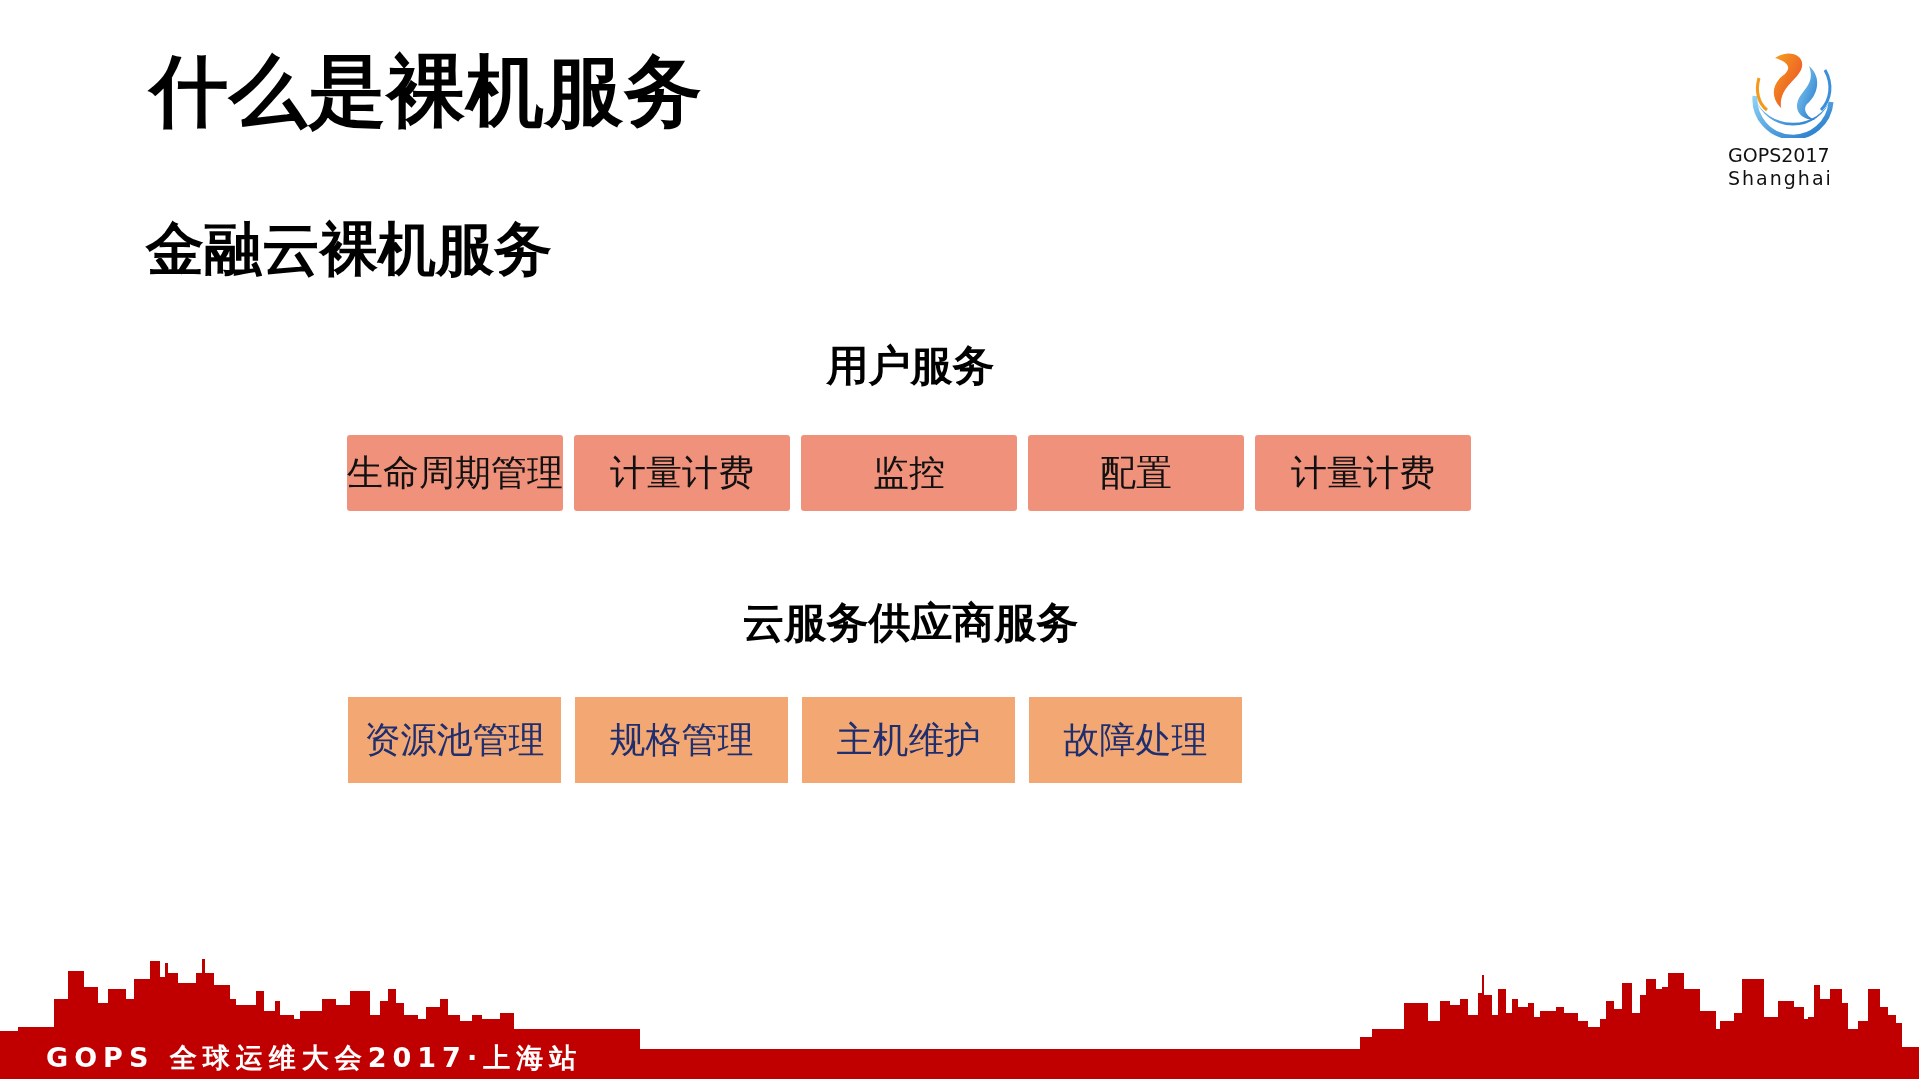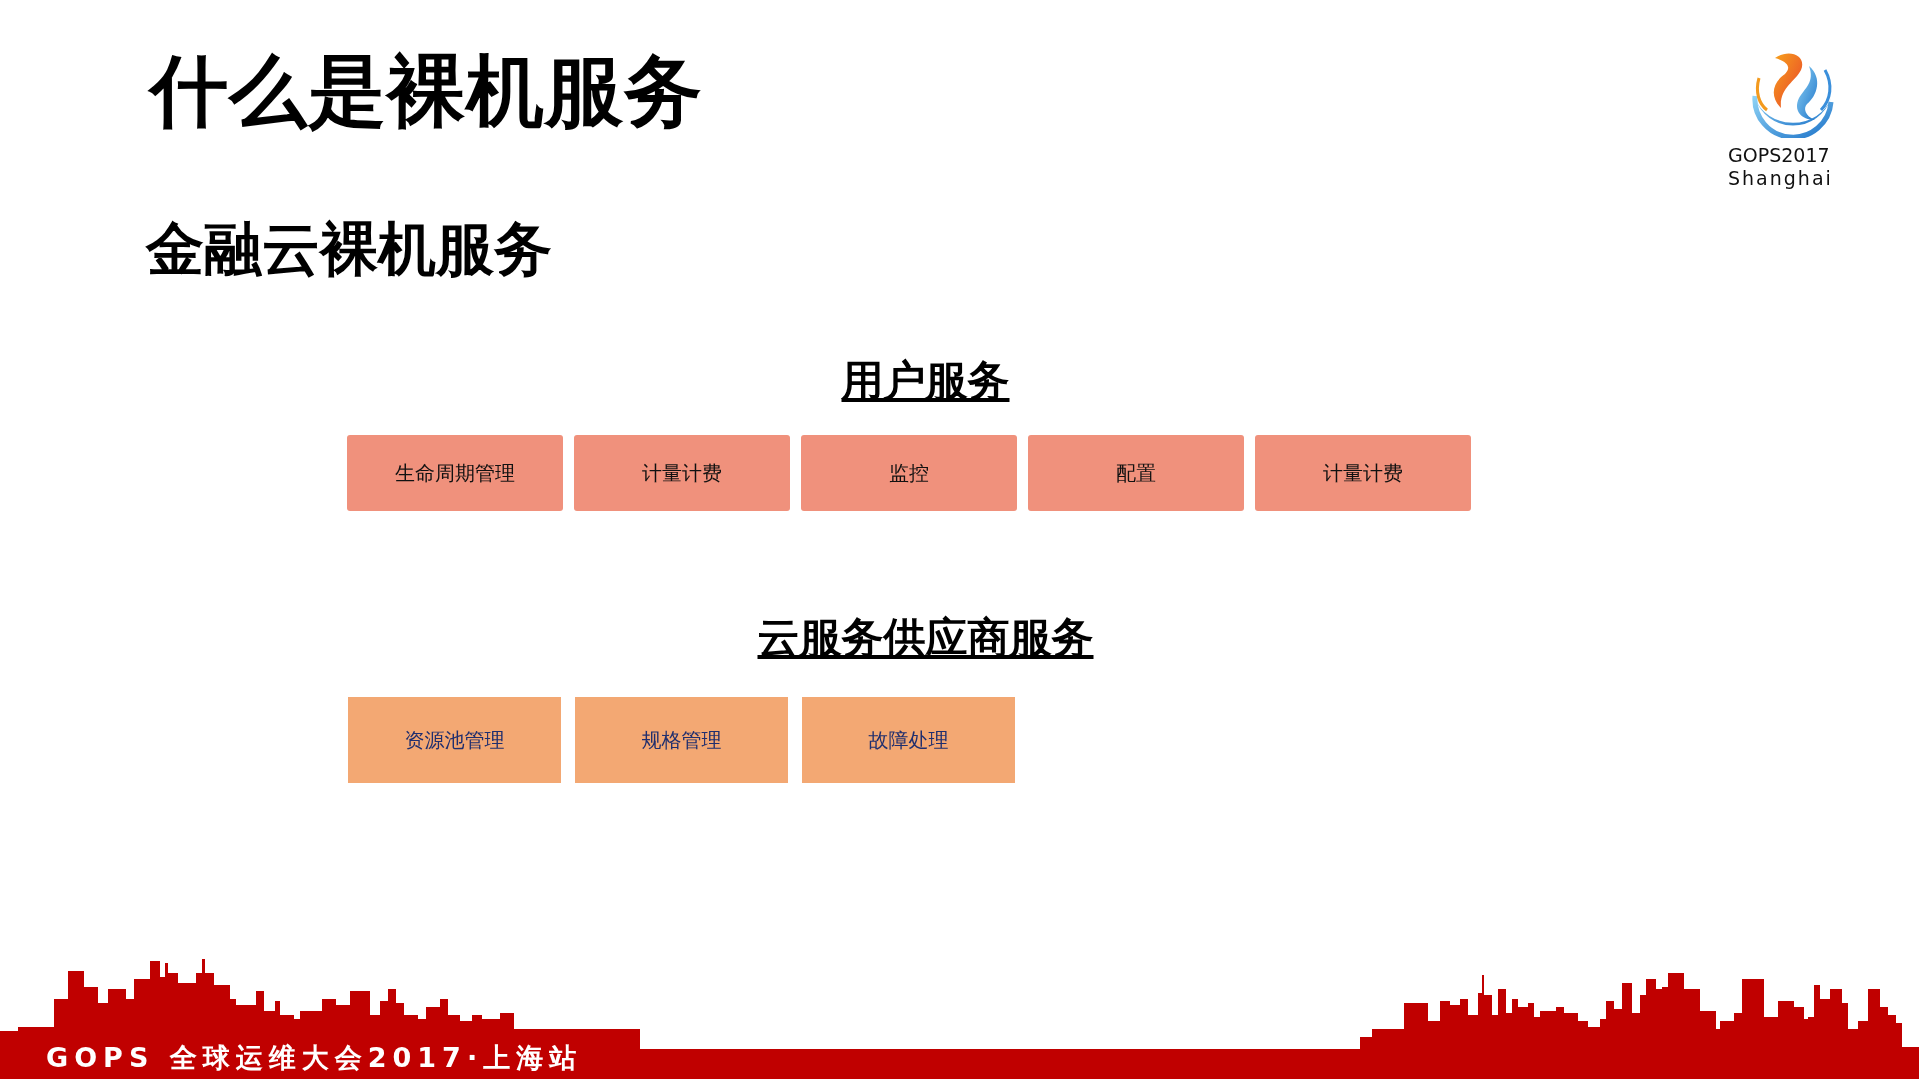--- a/index.html
+++ b/index.html
@@ -59,22 +59,21 @@
       letter-spacing: 2px;
       color: #111;
     }
     .section-heading {
       position: absolute;
       left: 0;
       width: 1819px;
       text-align: center;
       font-size: 42px;
       line-height: 1;
-      margin: 16px;
-      text-decoration: underline;
+      margin: 1px;
     }
     .section-heading.user { top: 344px; }
     .section-heading.provider { top: 601px; }
     .box-row {
       position: absolute;
       display: flex;
     }
     .box-row.user {
       left: 347px;
       top: 435px;
@@ -82,21 +81,21 @@
     .box-row.provider {
       left: 348px;
       top: 697px;
     }
     .box {
       height: 76px;
       width: 216px;
       display: flex;
       align-items: center;
       justify-content: center;
-      font-size: 20px;
+      font-size: 36px;
       box-sizing: border-box;
       cursor: pointer;
       text-align: center;
     }
     .box-row.user .box {
       background: #F0917C;
       color: #111111;
       border-radius: 3px;
       margin-right: 11px;
     }
@@ -160,20 +159,21 @@
   <div class="box">计量计费</div>
   <div class="box">监控</div>
   <div class="box">配置</div>
   <div class="box">计量计费</div>
 </div>
 
 <h3 class="section-heading provider">云服务供应商服务</h3>
 <div class="box-row provider">
   <div class="box">资源池管理</div>
   <div class="box">规格管理</div>
+  <div class="box">主机维护</div>
   <div class="box">故障处理</div>
 </div>
 
 <svg class="skyline" viewBox="0 0 1919 120" preserveAspectRatio="none">
   <path fill="#C00000" d="
     M0 120 L0 72 L18 72 L18 68 L54 68 L54 40 L68 40 L68 12 L84 12 L84 28 L98 28 L98 44 L108 44 L108 30 L126 30 L126 40 L134 40 L134 20 L150 20 L150 2 L160 2 L160 18 L165 18 L165 4 L168 4 L168 14 L178 14 L178 24 L196 24 L196 14 L202 14 L202 0 L205 0 L205 14 L214 14 L214 26 L230 26 L230 40 L236 40 L236 46 L256 46 L256 32 L264 32 L264 52 L275 52 L275 42 L280 42 L280 56 L294 56 L294 60 L300 60 L300 52 L322 52 L322 40 L336 40 L336 46 L350 46 L350 32 L370 32 L370 56 L380 56 L380 42 L388 42 L388 30 L396 30 L396 44 L404 44 L404 56 L418 56 L418 60 L426 60 L426 48 L440 48 L440 40 L448 40 L448 56 L460 56 L460 62 L472 62 L472 56 L482 56 L482 60 L500 60 L500 54 L514 54 L514 70 L640 70 L640 90 L1360 90 L1360 78 L1372 78 L1372 70 L1404 70 L1404 44 L1428 44 L1428 62 L1440 62 L1440 42 L1450 42 L1450 46 L1460 46 L1460 40 L1468 40 L1468 56 L1478 56 L1478 34 L1482 34 L1482 16 L1484 16 L1484 36 L1492 36 L1492 56 L1498 56 L1498 30 L1506 30 L1506 54 L1512 54 L1512 40 L1518 40 L1518 48 L1528 48 L1528 44 L1534 44 L1534 58 L1540 58 L1540 52 L1556 52 L1556 48 L1564 48 L1564 54 L1578 54 L1578 62 L1588 62 L1588 68 L1600 68 L1600 60 L1606 60 L1606 42 L1614 42 L1614 50 L1622 50 L1622 24 L1632 24 L1632 54 L1640 54 L1640 36 L1646 36 L1646 20 L1656 20 L1656 30 L1662 30 L1662 28 L1668 28 L1668 14 L1684 14 L1684 30 L1700 30 L1700 52 L1716 52 L1716 70 L1720 70 L1720 62 L1734 62 L1734 54 L1742 54 L1742 20 L1764 20 L1764 58 L1778 58 L1778 42 L1794 42 L1794 48 L1804 48 L1804 60 L1808 60 L1808 58 L1814 58 L1814 26 L1820 26 L1820 40 L1830 40 L1830 30 L1842 30 L1842 44 L1848 44 L1848 70 L1858 70 L1858 62 L1868 62 L1868 30 L1880 30 L1880 48 L1888 48 L1888 56 L1896 56 L1896 64 L1902 64 L1902 88 L1919 88 L1919 120 Z"></path>
 </svg>
 <div class="footer-text">GOPS 全球运维大会2017·上海站</div>
 
 </body></html>

